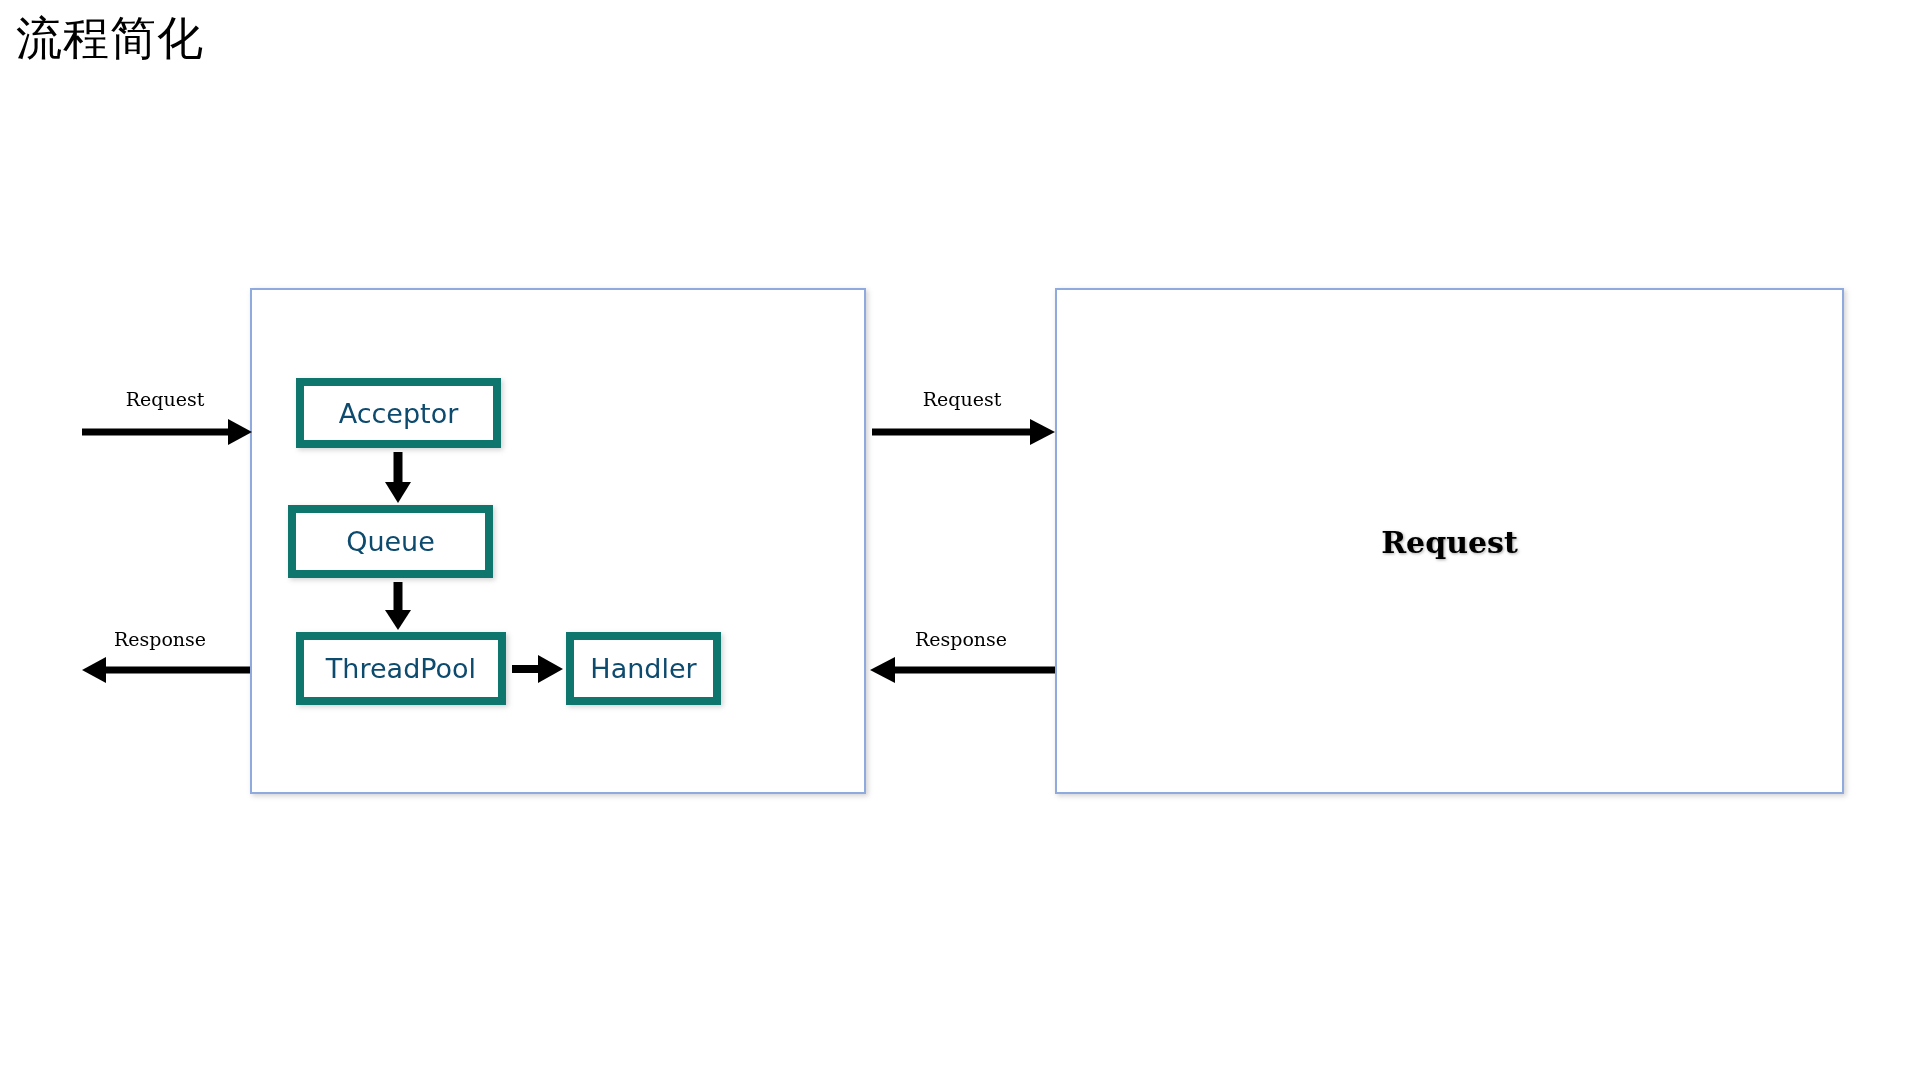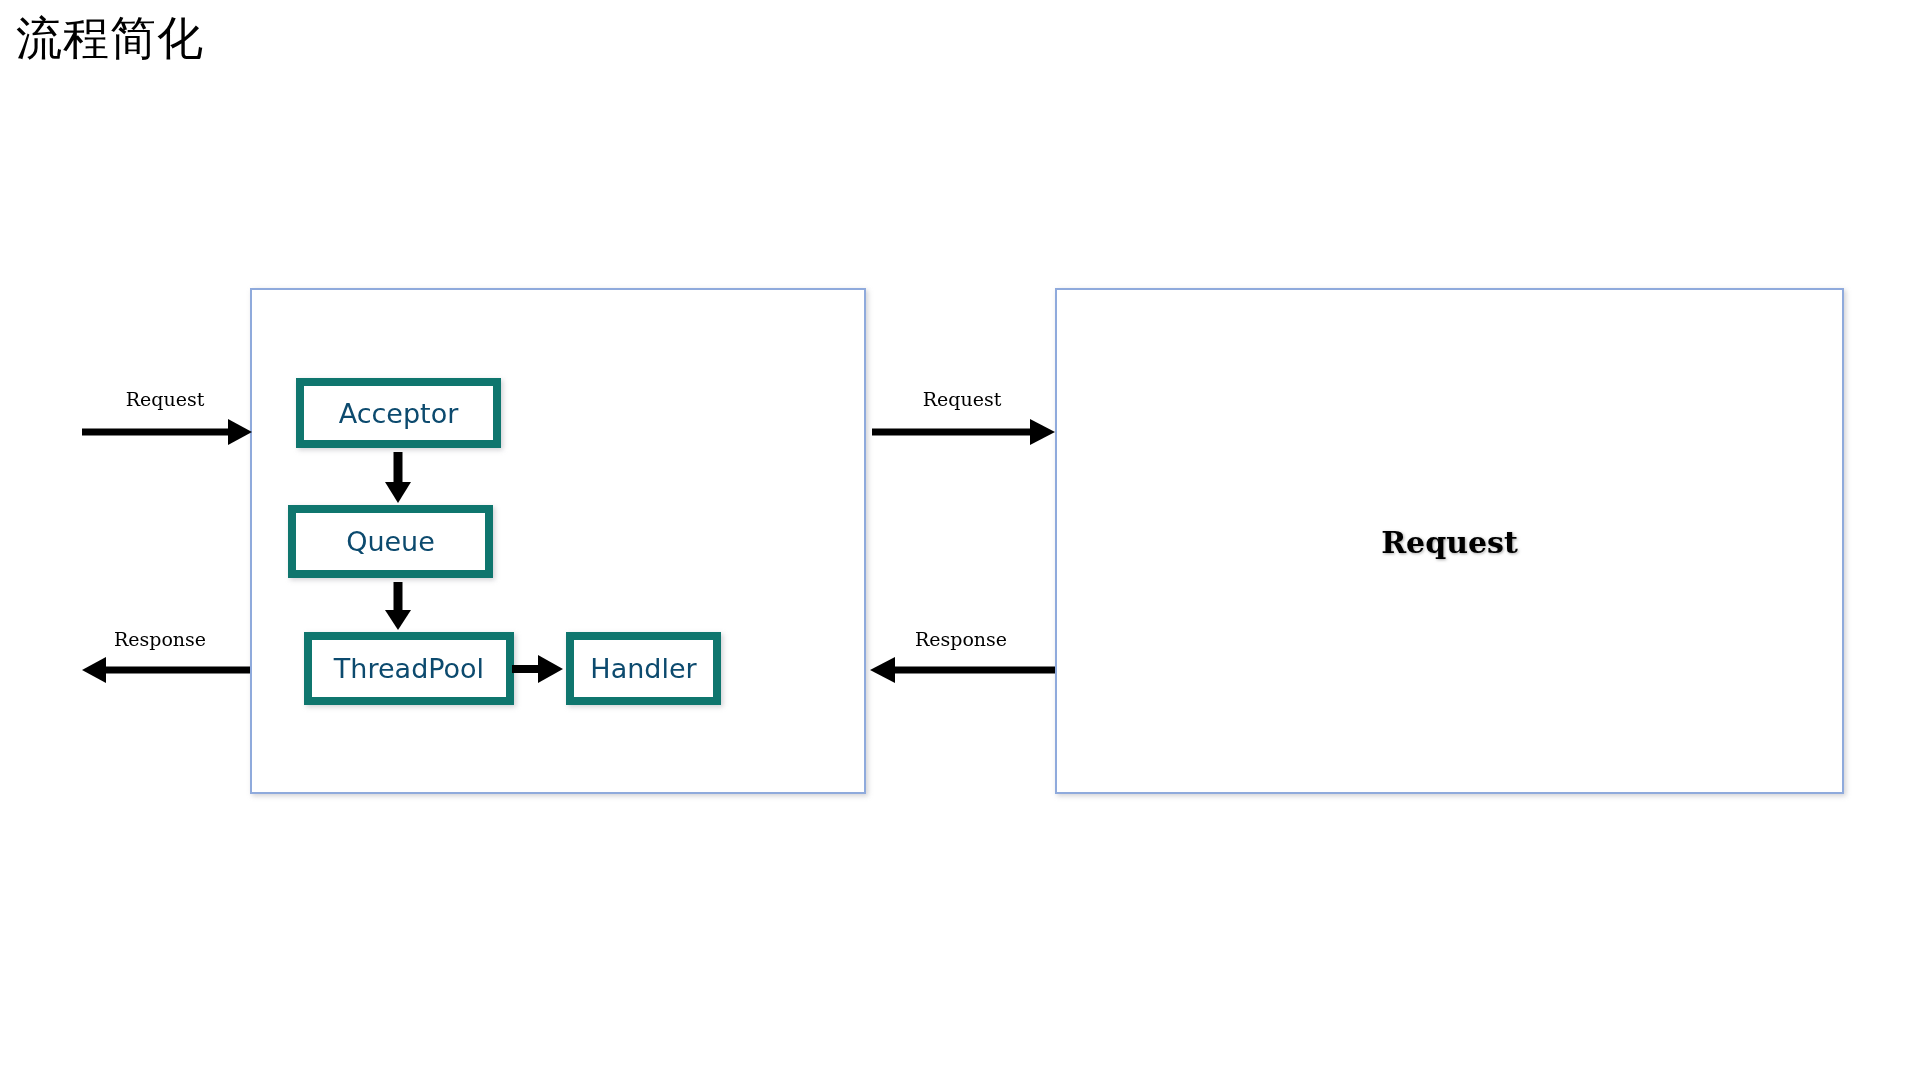--- a/index.html
+++ b/index.html
@@ -57,21 +57,21 @@
     display: flex;
     align-items: center;
     justify-content: center;
     font-family: "DejaVu Sans", "Liberation Sans", sans-serif;
     font-size: 27px;
     color: #0c4a6e;
     white-space: nowrap;
   }
   #node-acceptor   { left: 296px; top: 378px; width: 205px; height: 70px; }
   #node-queue      { left: 288px; top: 505px; width: 205px; height: 73px; }
-  #node-threadpool { left: 296px; top: 632px; width: 210px; height: 73px; margin-left: 8px; }
+  #node-threadpool { left: 296px; top: 632px; width: 210px; height: 73px; }
   #node-handler    { left: 566px; top: 632px; width: 155px; height: 73px; align-items: center; }
 
   
   #servlet-label {
     position: absolute;
     left: 1055px;
     top: 525px;
     width: 789px;
     text-align: center;
     font-family: "DejaVu Serif", "Liberation Serif", serif;

